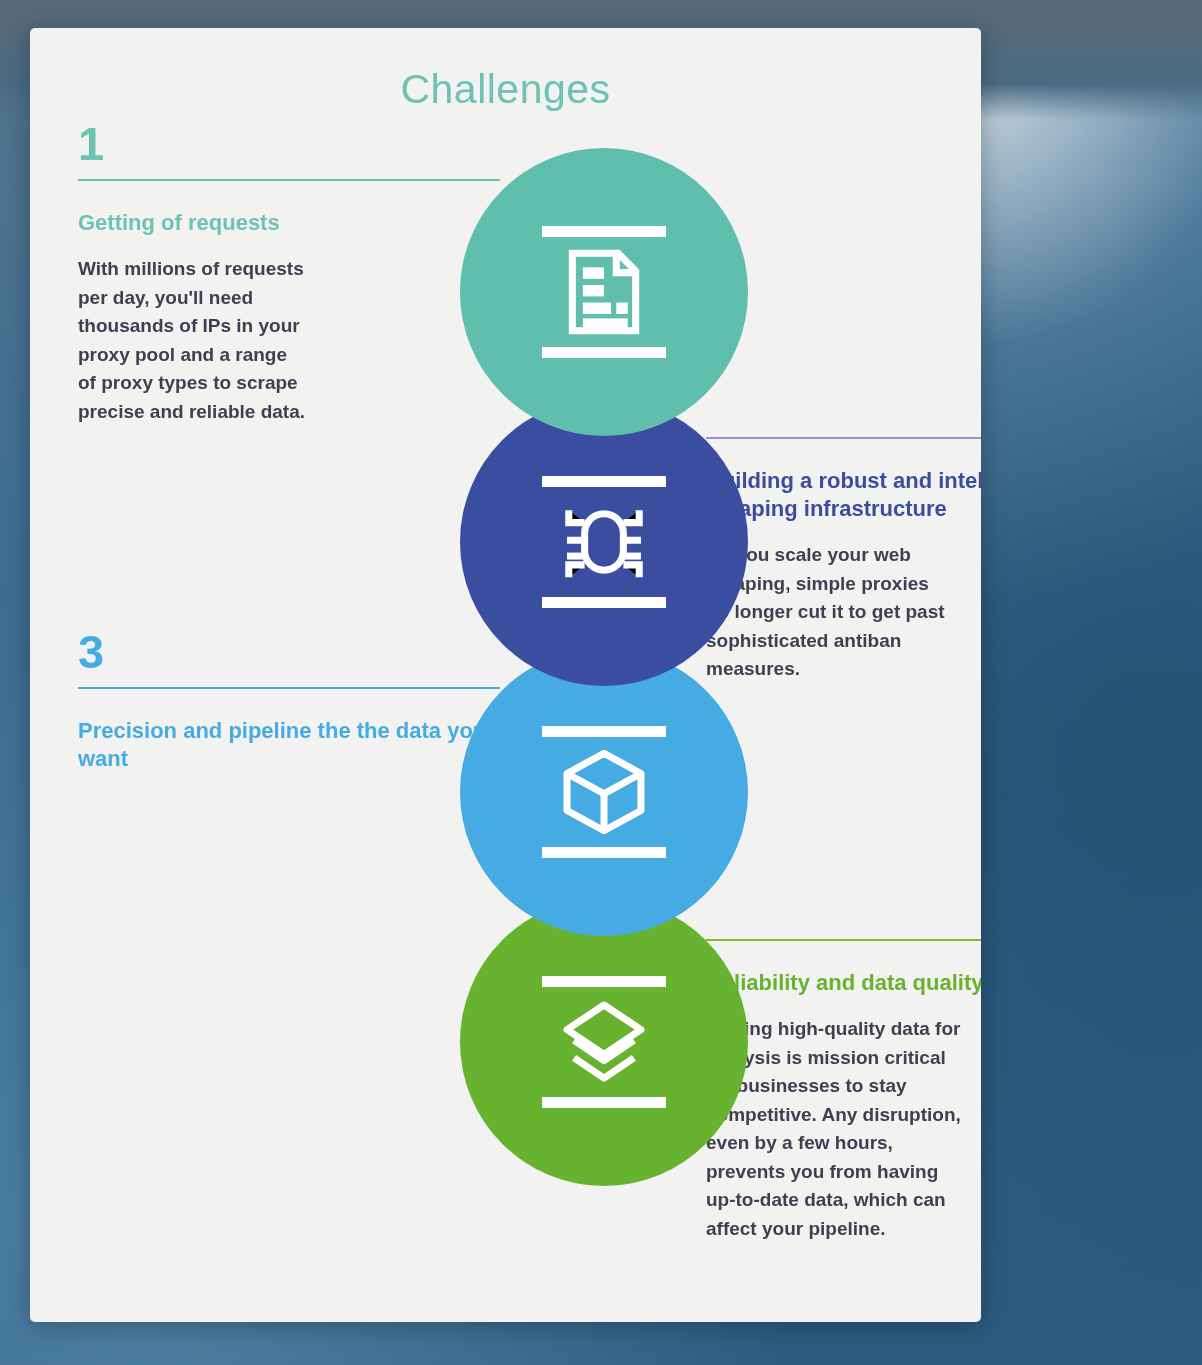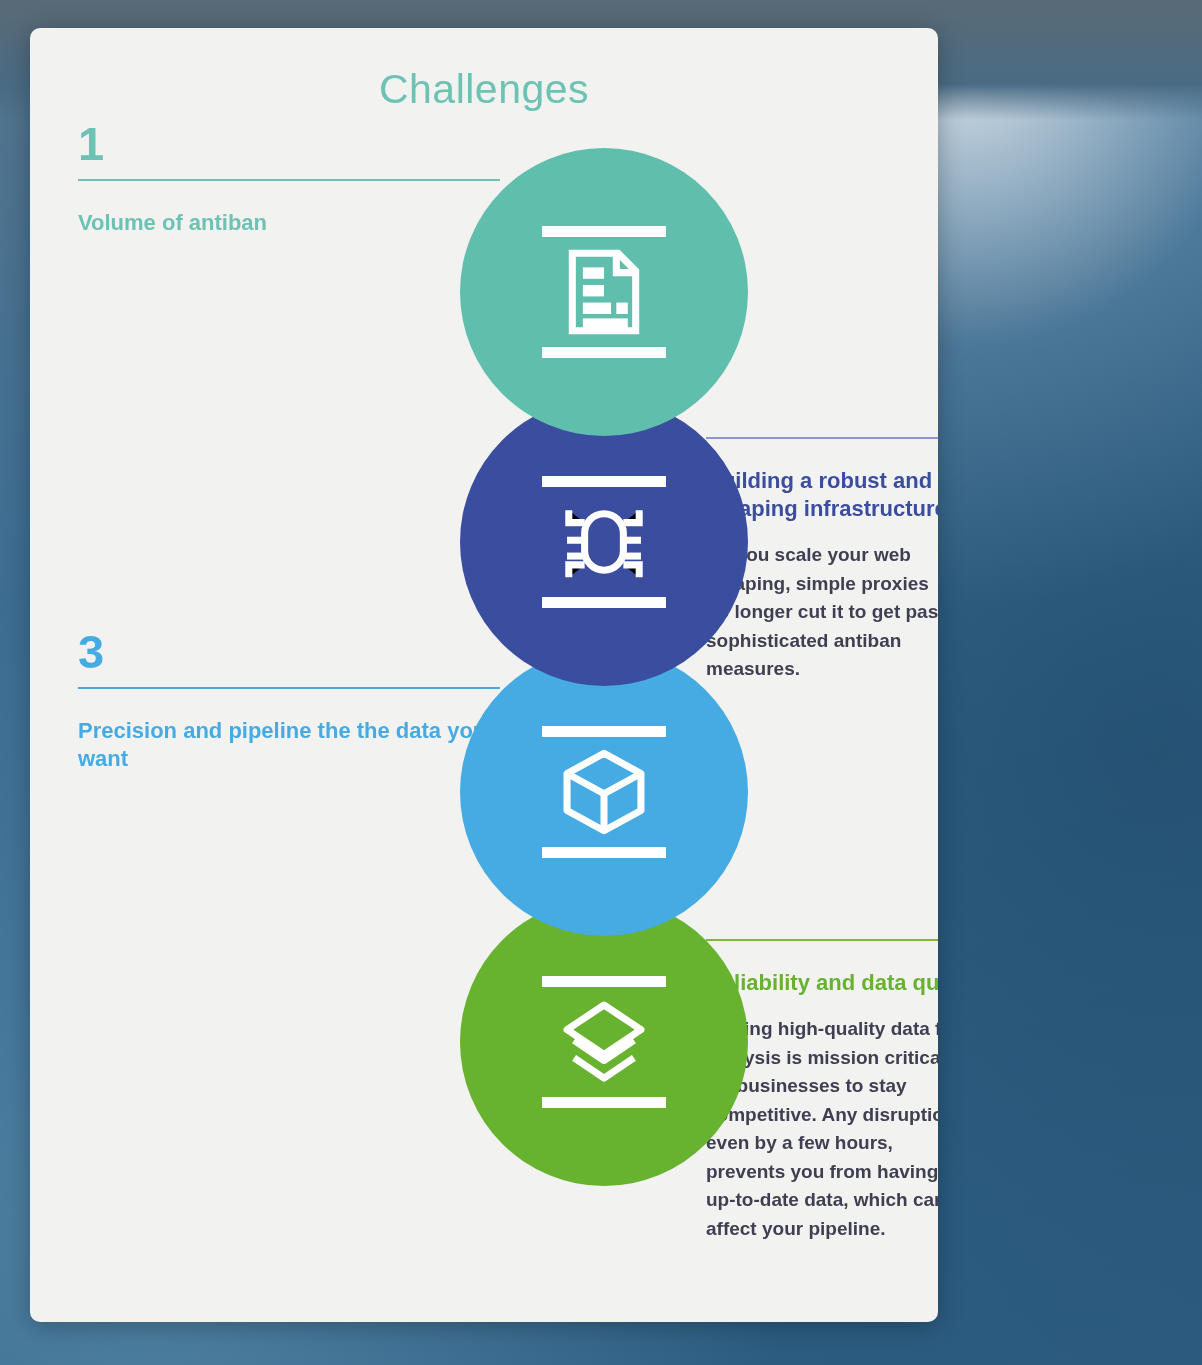--- a/index.html
+++ b/index.html
@@ -32,23 +32,24 @@
   }
 
   
   #card {
     position: absolute;
     left: 30px;
     top: 28px;
     width: 908px;
     height: 1294px;
     background: #f2f2f0;
-    border-radius: 10px;
+    border-radius: 5px;
     box-shadow: 0 4px 26px rgba(0,0,0,0.28);
     overflow: hidden;
+    padding-left: 43px;
   }
 
   #page-title {
     position: absolute;
     top: 38px;
     left: 0;
     width: 100%;
     text-align: center;
     font-size: 41px;
     font-weight: 300;
@@ -219,21 +220,27 @@
           <path d="M16 48 L50 71 L84 48" fill="none" stroke="#fff" stroke-width="8" stroke-linejoin="round"></path>
           <path d="M16 68 L50 91 L84 68" fill="none" stroke="#fff" stroke-width="8" stroke-linejoin="round"></path>
         </svg>
       </div>
     </div>
   </div>
 
   <div class="panel left" id="panel-1">
     <div class="num">1</div>
     <div class="rule"></div>
-    <div class="heading">Volume of antiban</div>
+    <div class="heading">Getting of requests</div>
+    <div class="body">With millions of requests
+per day, you'll need
+thousands of IPs in your
+proxy pool and a range
+of proxy types to scrape
+precise and reliable data.</div>
   </div>
 
   <div class="panel right" id="panel-2">
     <div class="num">2</div>
     <div class="rule"></div>
     <div class="heading">Building a robust and intelligent scraping infrastructure</div>
     <div class="body">As you scale your web
 scraping, simple proxies
 no longer cut it to get past
 sophisticated antiban

